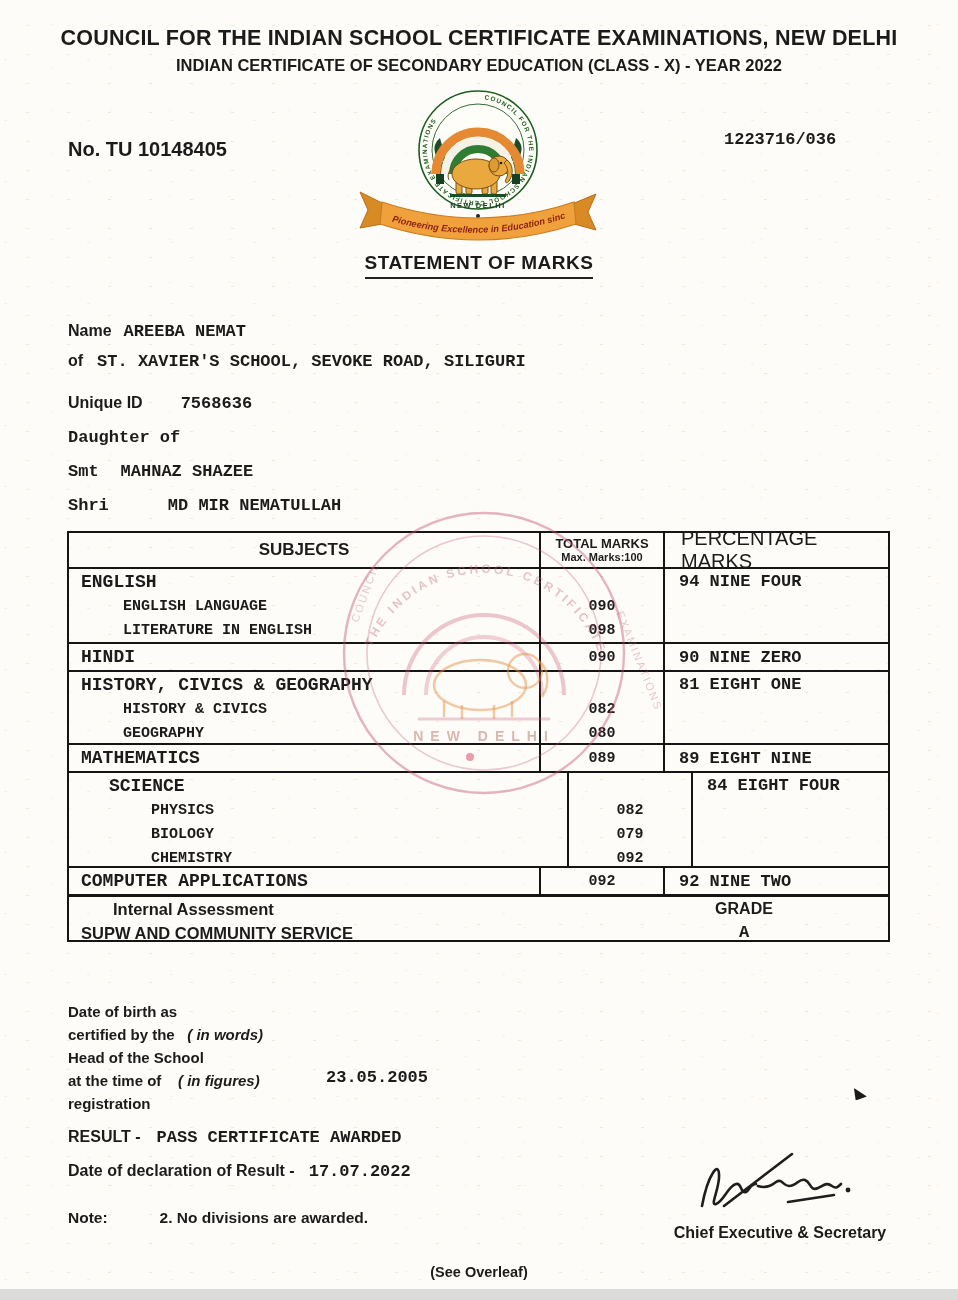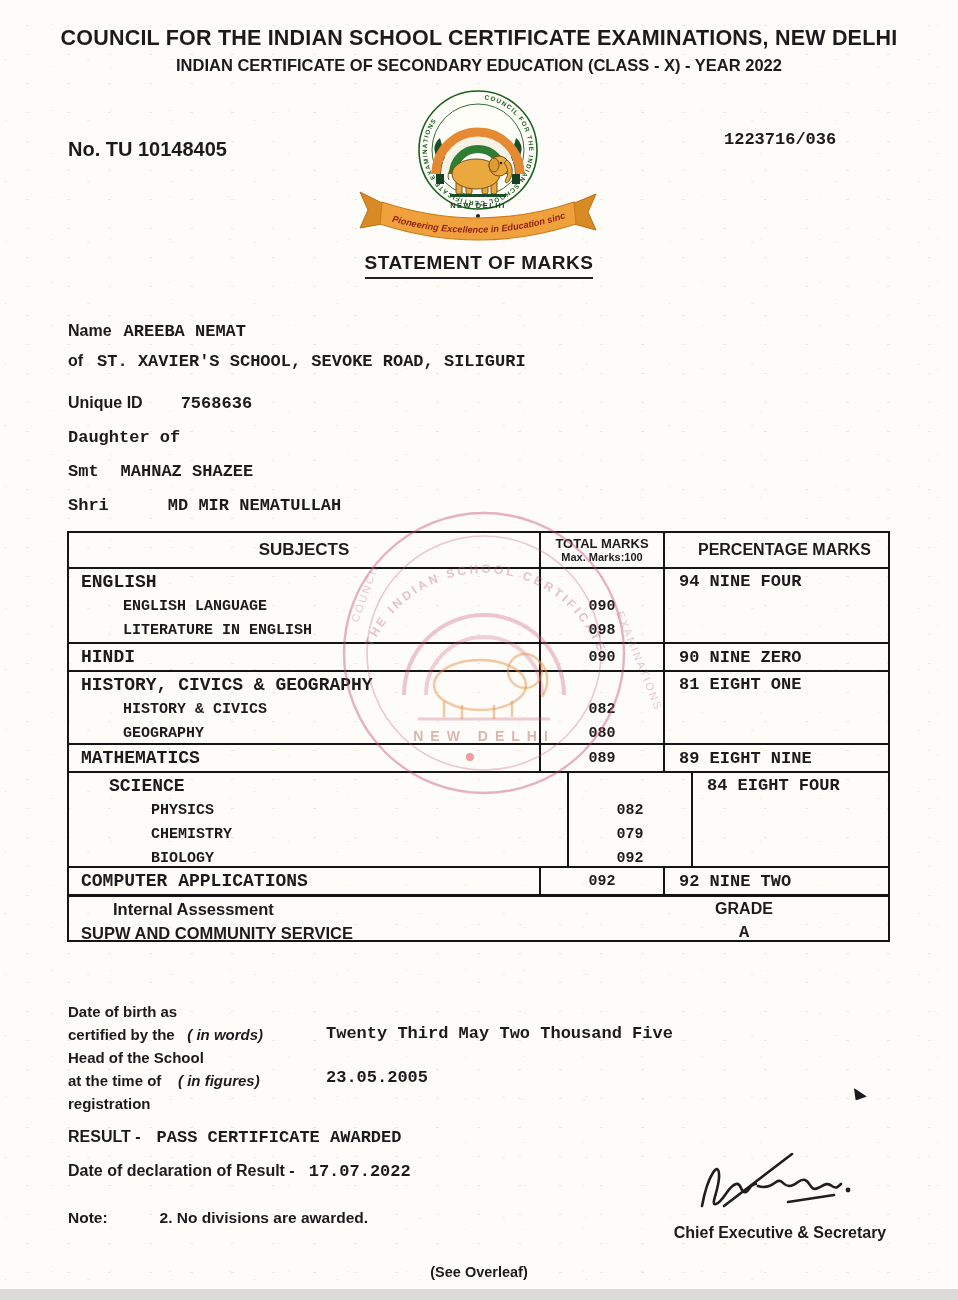--- a/index.html
+++ b/index.html
@@ -47,21 +47,21 @@
   .trow{ display:flex; border-bottom:2px solid #151515; }
   .trow:last-child{ border-bottom:none; }
   .c1{ width:472px; border-right:2px solid #151515; padding-left:12px; }
   .c2{ width:124px; border-right:2px solid #151515; text-align:center; }
   .c3{ flex:1; padding-left:14px; }
   .th-row{ height:36px; }
   .th-row .c1{ display:flex; align-items:center; justify-content:center; font-size:17px; font-weight:bold; padding-left:0; }
   .th-row .c2{ display:flex; flex-direction:column; align-items:center; justify-content:center; }
   .th-row .c2 .t1{ font-size:13px; font-weight:bold; line-height:14px; }
   .th-row .c2 .t2{ font-size:11px; font-weight:bold; line-height:12px; }
-  .th-row .c3{ display:flex; align-items:center; justify-content:center; font-size:16px; font-weight:bold; padding-left:16px; }
+  .th-row .c3{ display:flex; align-items:center; justify-content:center; font-size:20px; font-weight:normal; padding-left:16px; }
   .subj-main{ font-size:18px; line-height:26px; }
   .subj-sub { font-size:15px; line-height:24px; padding-left:42px; }
   .mark-line-blank{ height:26px; }
   .mark-line{ font-size:15px; line-height:24px; }
   .pct{ font-size:17px; line-height:26px; }
   .single{ height:28px; }
   .single .subj-main{ line-height:27px; }
   .single .c2 .mark-line{ line-height:27px; }
   .single .pct{ line-height:27px; }
   .grade-row{ position:relative; display:block; height:52px; border-top:0.5px solid #151515; }
@@ -247,22 +247,22 @@
         </div>
       <div class="c3">
           <div class="pct mono-b">89 EIGHT NINE</div>
         </div>
     </div>
 
     <div class="trow" style="height:95px;padding-left:28px;">
       <div class="c1">
         <div class="subj-main mono-b">SCIENCE</div>
         <div class="subj-sub mono-b">PHYSICS</div>
+        <div class="subj-sub mono-b">BIOLOGY</div>
         <div class="subj-sub mono-b">CHEMISTRY</div>
-        <div class="subj-sub mono-b">BIOLOGY</div>
       </div>
       <div class="c2">
         <div class="mark-line-blank"></div>
         <div class="mark-line mono-b">082</div>
         <div class="mark-line mono-b">079</div>
         <div class="mark-line mono-b">092</div>
       </div>
       <div class="c3">
           <div class="pct mono-b">84 EIGHT FOUR</div>
         </div>
@@ -320,21 +320,20 @@
       <span>certified by the</span>&nbsp;&nbsp;
       <em>( in words)</em>
     </div>
     <div>Head of the School</div>
     <div>
       <span>at the time of</span>&nbsp;&nbsp;&nbsp;
       <em>( in figures)</em>
     </div>
     <div>registration</div>
   </div>
-  <div class="dob-words mono-b">Twenty Third May Two Thousand Five</div>
   <div class="dob-figs mono-b">23.05.2005</div>
   <div class="tiny-arrow"></div>
 
   <div class="result-line">
     <span class="lbl sans-b">RESULT -</span>
     <span class="val mono-b" style="margin-left:16px;">PASS CERTIFICATE AWARDED</span>
   </div>
   <div class="decl-line">
     <span class="lbl" style="font-weight:bold;">Date of declaration of Result -</span>
     <span class="val mono-b" style="margin-left:14px;">17.07.2022</span>

